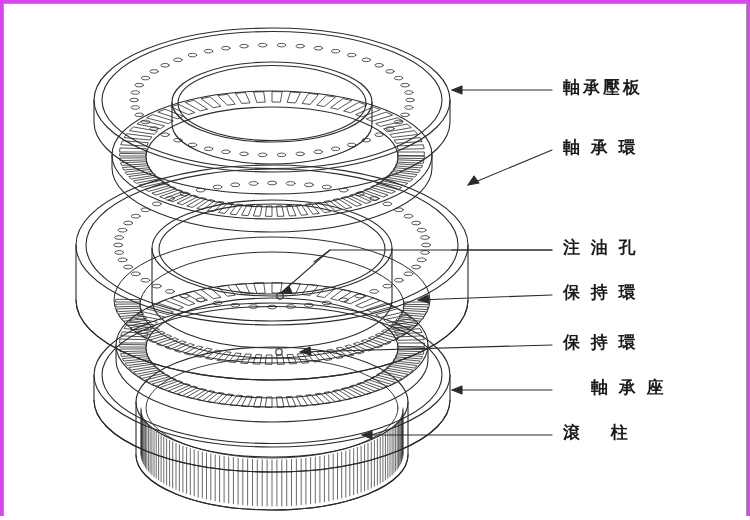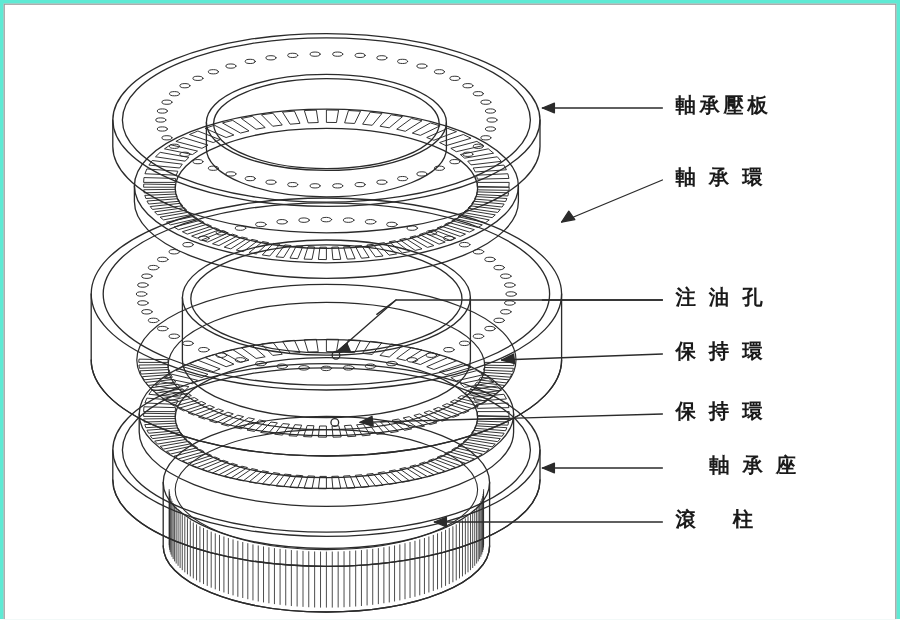--- a/index.html
+++ b/index.html
@@ -7,21 +7,21 @@
     padding: 0;
     background: #ffffff;
   }
   body {
     font-family: "Liberation Sans", sans-serif;
   }
   .page {
     position: relative;
     width: 750px;
     height: 516px;
-    background: #5eead4;
+    background: #d946ef;
     overflow: hidden;
     box-sizing: border-box;
   }
   .frame {
     position: absolute;
     left: 3px;
     top: 3px;
     width: 744px;
     height: 514px;
     border: 1px solid #9a9a9a;

